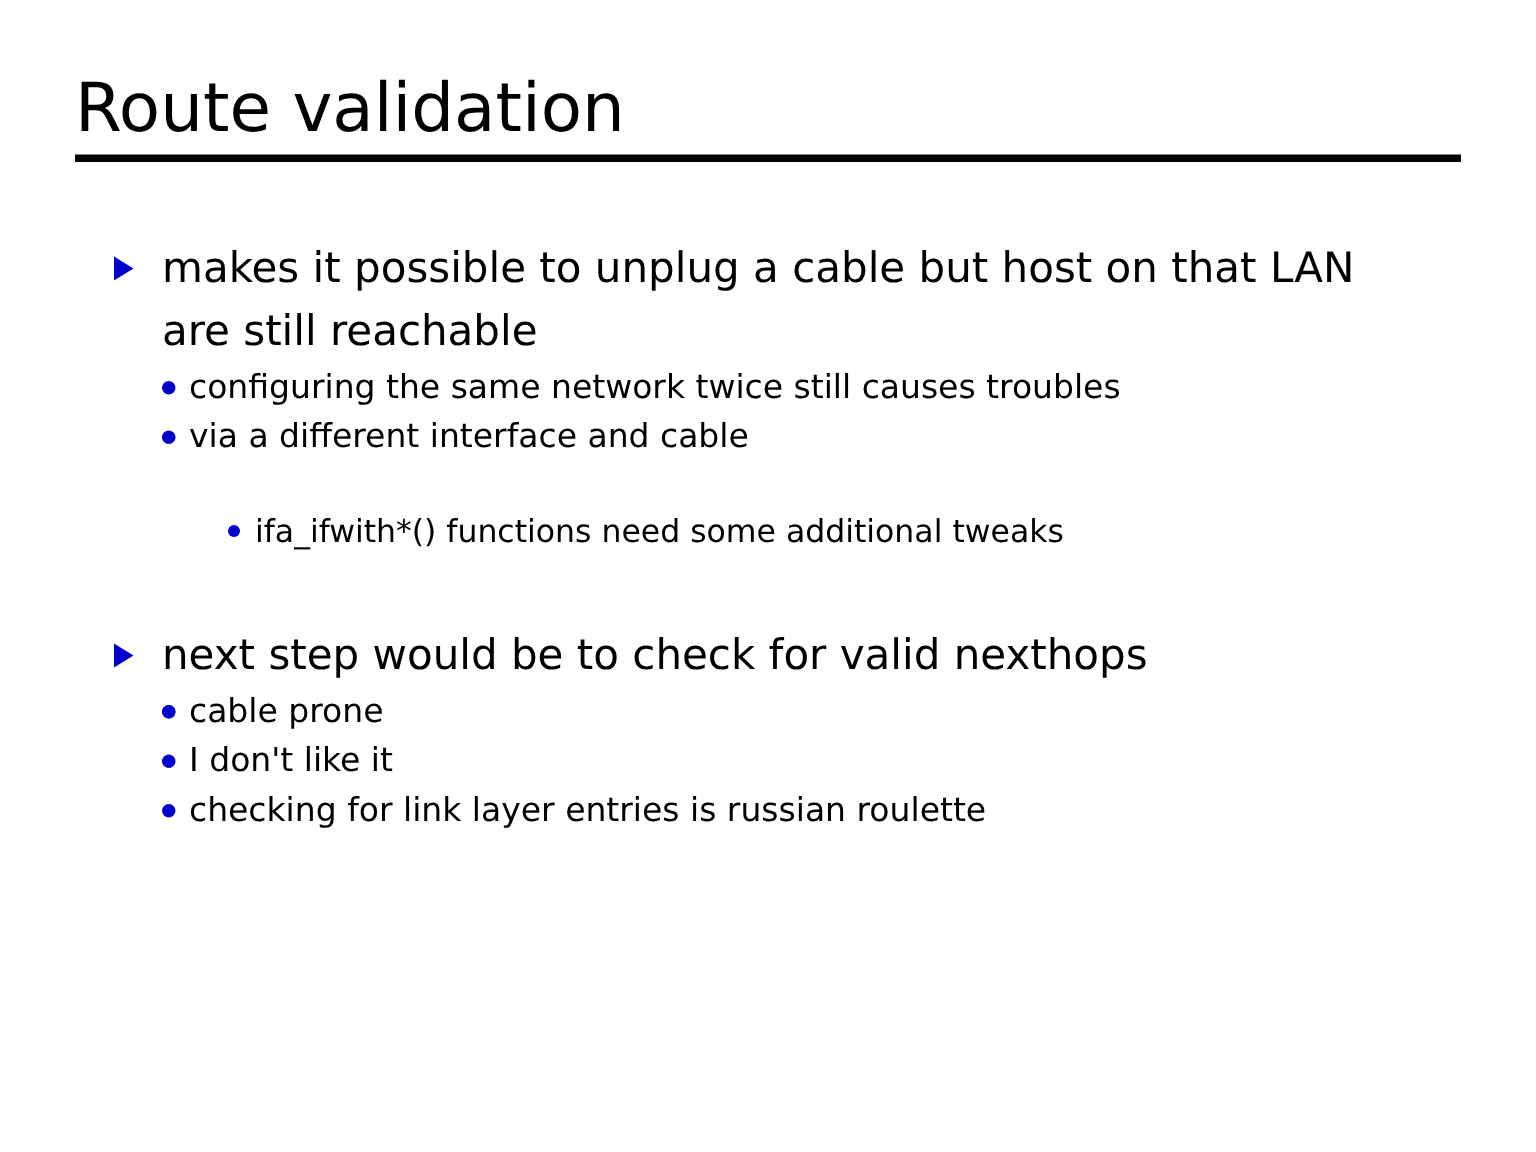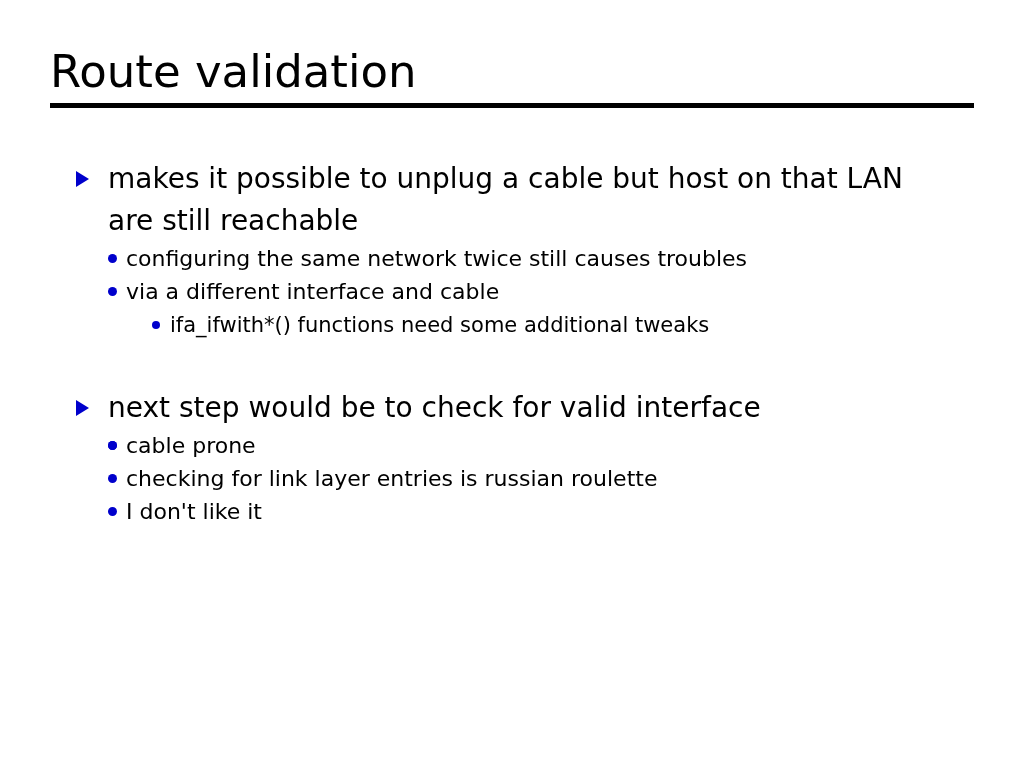--- a/index.html
+++ b/index.html
@@ -95,20 +95,21 @@
     border-radius: 50%;
     background: #0000CC;
   }
 
   
   .lvl3 {
     padding-left: 170px;
     padding-right: 64px;
     font-size: 21px;
     line-height: 34px;
+    margin-top: 29px;
   }
   .lvl3 .marker {
     position: absolute;
     left: 152px;
     top: 13px;
     width: 8px;
     height: 8px;
     border-radius: 50%;
     background: #0000CC;
   }
@@ -150,36 +151,36 @@
 
     <div class="bullet lvl3">
       <span class="marker"></span>
       <span class="txt">ifa_ifwith*() functions need some additional tweaks</span>
     </div>
 
     <div class="spacer"></div>
 
     <div class="bullet lvl1">
       <span class="marker"></span>
-      <span class="txt">next step would be to check for valid interface</span>
+      <span class="txt">next step would be to check for valid nexthops</span>
     </div>
 
     <div class="bullet lvl2">
       <span class="marker"></span>
     </div>
 
     <div class="bullet lvl2">
       <span class="marker"></span>
       <span class="txt">cable prone</span>
     </div>
 
     <div class="bullet lvl2">
       <span class="marker"></span>
-      <span class="txt">checking for link layer entries is russian roulette</span>
+      <span class="txt">I don't like it</span>
     </div>
 
     <div class="bullet lvl2">
       <span class="marker"></span>
-      <span class="txt">I don't like it</span>
+      <span class="txt">checking for link layer entries is russian roulette</span>
     </div>
 
   </div>
 </div>
 
 </body></html>

